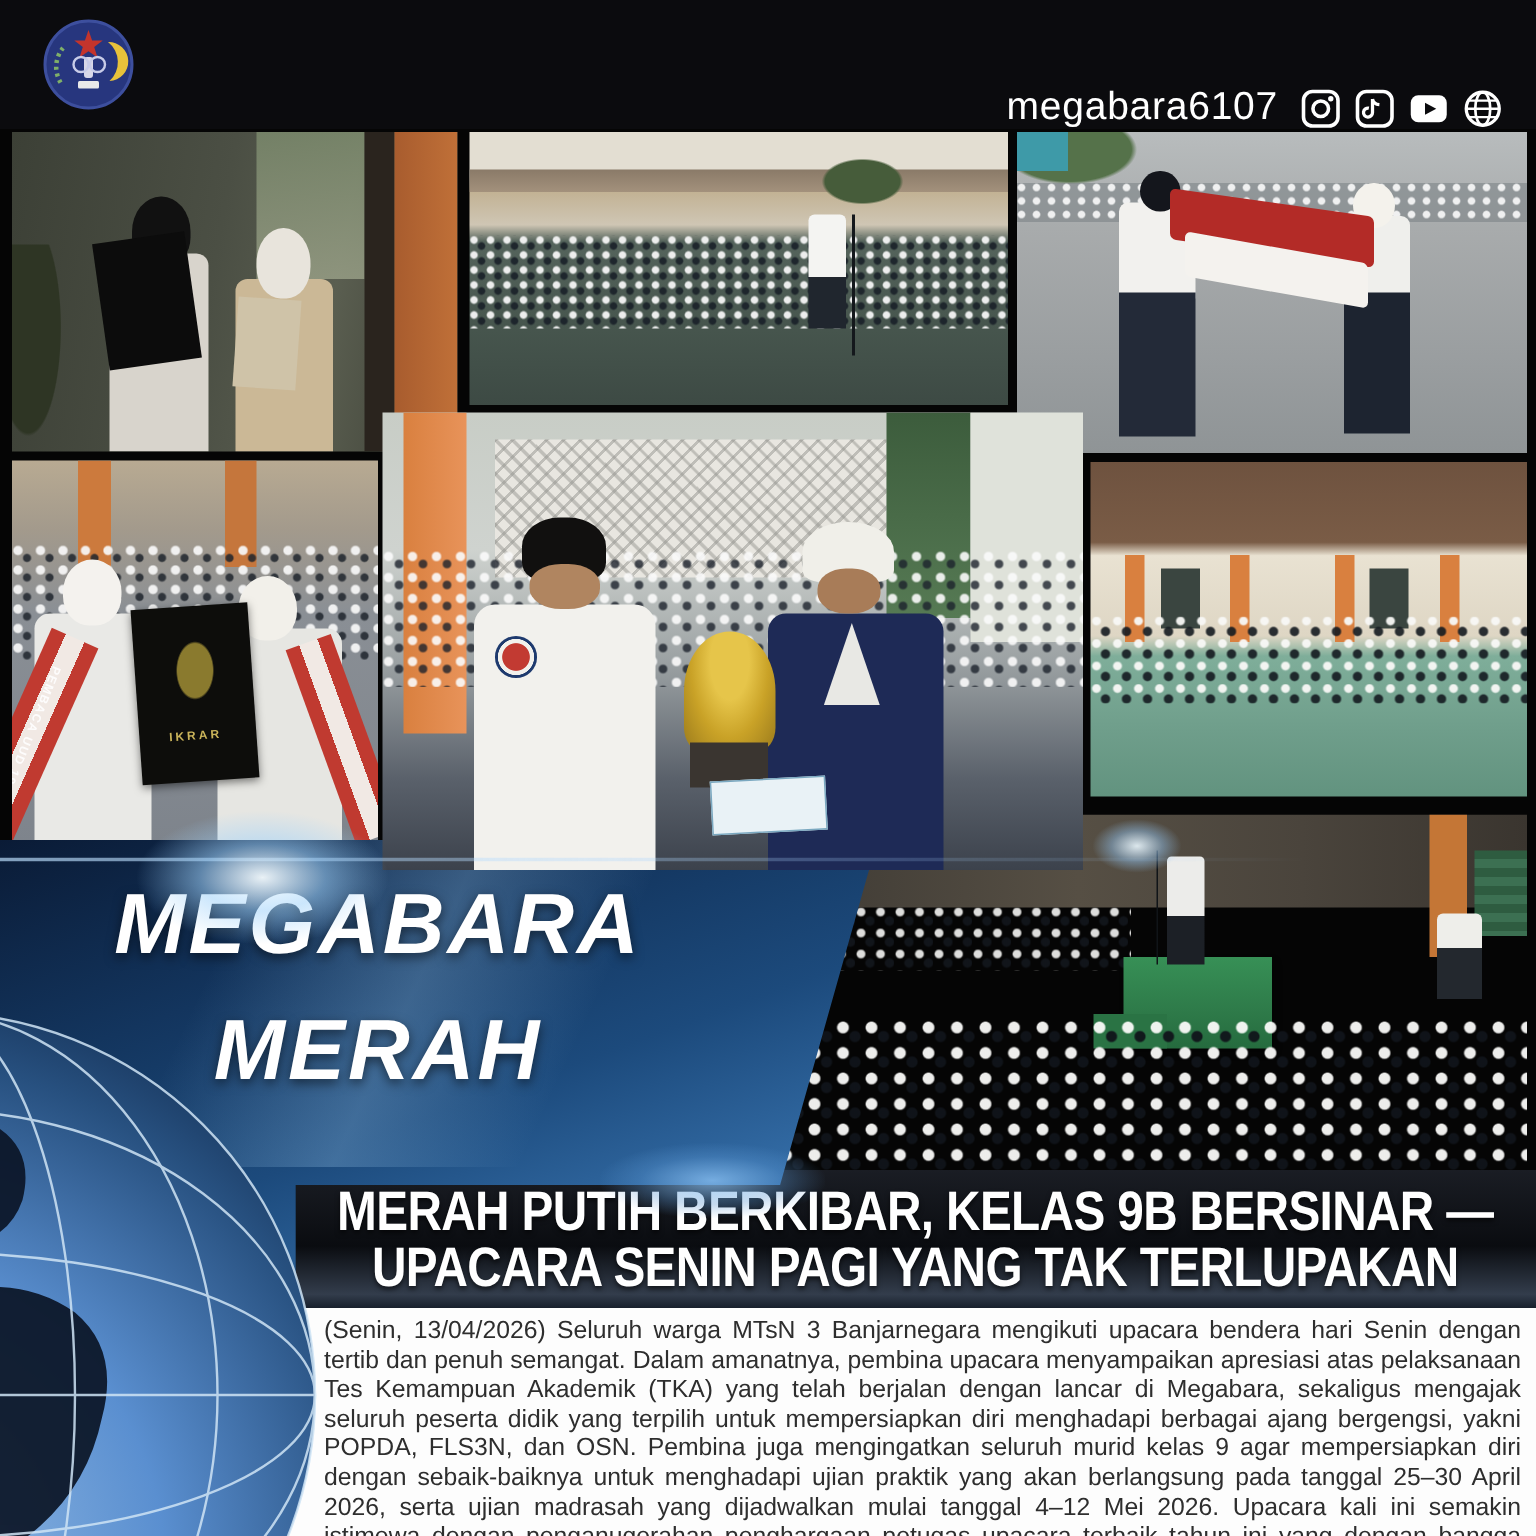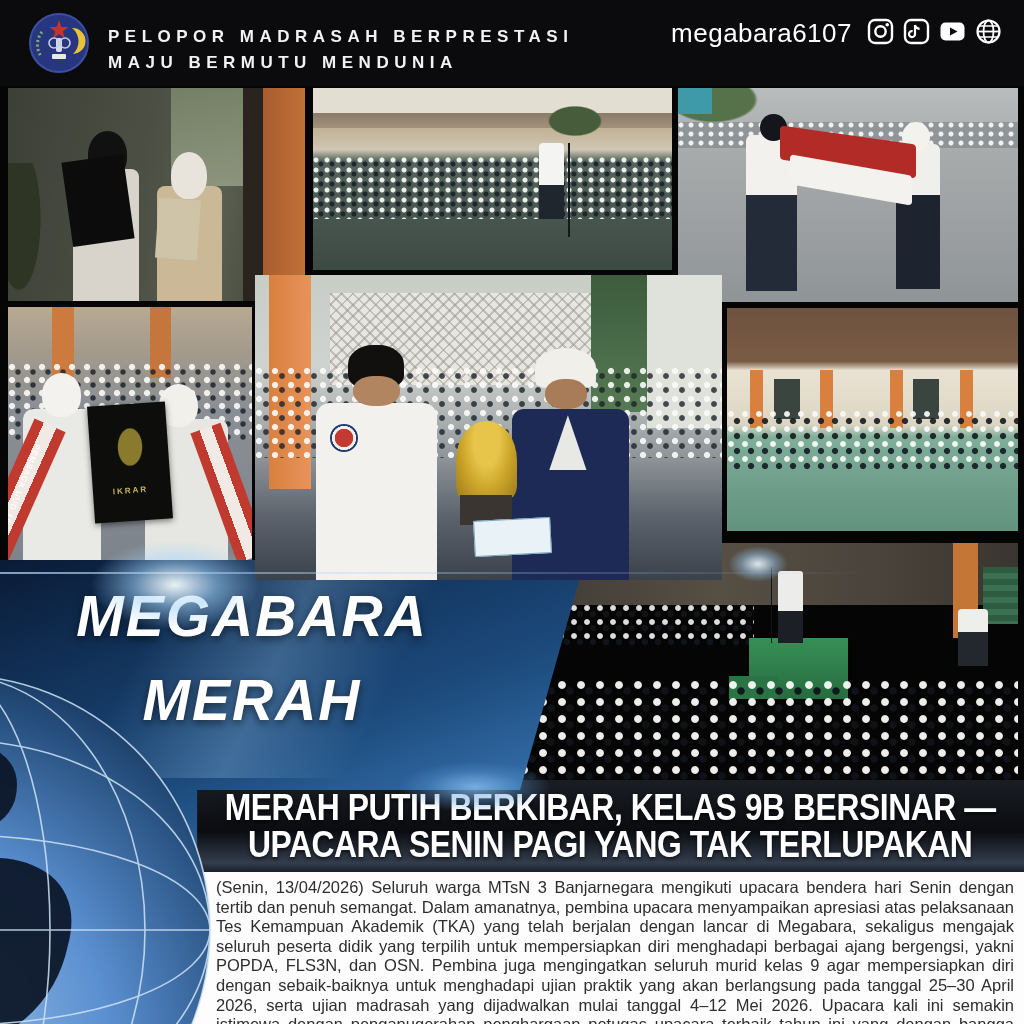--- a/index.html
+++ b/index.html
@@ -5,21 +5,21 @@
   html,body{margin:0;padding:0;background:#000;}
   #canvas{position:relative;width:1024px;height:1024px;background:#050505;overflow:hidden;
           font-family:"Liberation Sans",sans-serif;}
 
   
   .topbar{position:absolute;left:0;top:0;width:1024px;height:86px;background:#0b0b0e;z-index:60;
           display:flex;align-items:center;}
   .logo{position:absolute;left:28px;top:12px;width:62px;height:62px;}
   .tagline{position:absolute;left:108px;top:24px;color:#f2f2f2;font-weight:bold;
            font-size:17px;letter-spacing:5.5px;line-height:26px;white-space:nowrap;}
-  .social{position:absolute;right:22px;top:0;height:86px;display:flex;align-items:flex-start;gap:9px;margin-top:18px;}
+  .social{position:absolute;right:22px;top:0;height:86px;display:flex;align-items:flex-end;gap:9px;}
   .handle{color:#fff;font-size:26px;font-weight:500;margin-right:6px;letter-spacing:.5px;}
   .sicon{width:27px;height:27px;display:block;}
 
   
   .photo{position:absolute;overflow:hidden;z-index:10;}
   .ph-el{position:absolute;}
 
   
   #phA{left:8px;top:88px;width:297px;height:213px;
        background:linear-gradient(100deg,#3c4036 0%,#4b4f44 45%,#5a5e50 70%,#3a3d33 100%);}
@@ -194,24 +194,20 @@
       <circle cx="31" cy="31" r="29" fill="#27367e"></circle>
       <circle cx="31" cy="31" r="29" fill="none" stroke="#3d4f9e" stroke-width="2"></circle>
       <polygon points="31,8 33.4,15 40.5,15 34.8,19.4 37,26.4 31,22.1 25,26.4 27.2,19.4 21.5,15 28.6,15" fill="#c4342c"></polygon>
       <path d="M44 16 a 17 17 0 0 1 1 26 a 12 12 0 0 0 -1 -26" fill="#e8c23a"></path>
       <path d="M14 20 a 20 20 0 0 0 -1 24" fill="none" stroke="#7fb069" stroke-width="3" stroke-dasharray="2 2.5"></path>
       <rect x="24" y="42" width="14" height="5" fill="#e9e9e9" rx="1"></rect>
       <rect x="28" y="26" width="6" height="14" fill="#d8d8e8" rx="2"></rect>
       <circle cx="26" cy="31" r="5" fill="none" stroke="#c8cce8" stroke-width="1.6"></circle>
       <circle cx="37" cy="31" r="5" fill="none" stroke="#c8cce8" stroke-width="1.6"></circle>
     </svg>
-    <div class="tagline">
-      <div>PELOPOR MADRASAH BERPRESTASI</div>
-      <div>MAJU BERMUTU MENDUNIA</div>
-    </div>
     <div class="social">
       <span class="handle">megabara6107</span>
       <svg class="sicon" viewBox="0 0 27 27">
         <rect x="2" y="2" width="23" height="23" rx="6" fill="none" stroke="#fff" stroke-width="2.4"></rect>
         <circle cx="13.5" cy="13.5" r="5.2" fill="none" stroke="#fff" stroke-width="2.4"></circle>
         <circle cx="20.2" cy="6.8" r="1.8" fill="#fff"></circle>
       </svg>
       <svg class="sicon" viewBox="0 0 27 27">
         <rect x="2" y="2" width="23" height="23" rx="6" fill="none" stroke="#fff" stroke-width="2.4"></rect>
         <path d="M12 7 v9 a3 3 0 1 1 -2.4 -2.9 M12 7 c.4 2.2 2.2 3.6 4.6 3.8" fill="none" stroke="#fff" stroke-width="2.2"></path>

